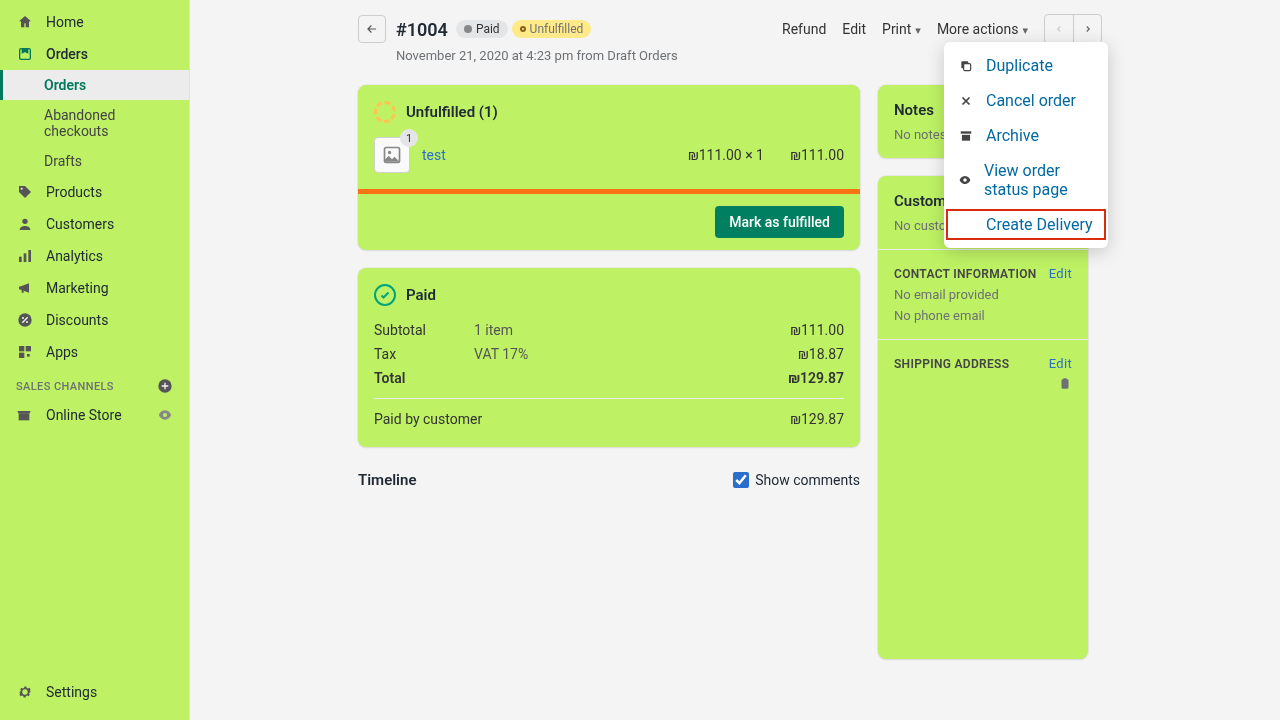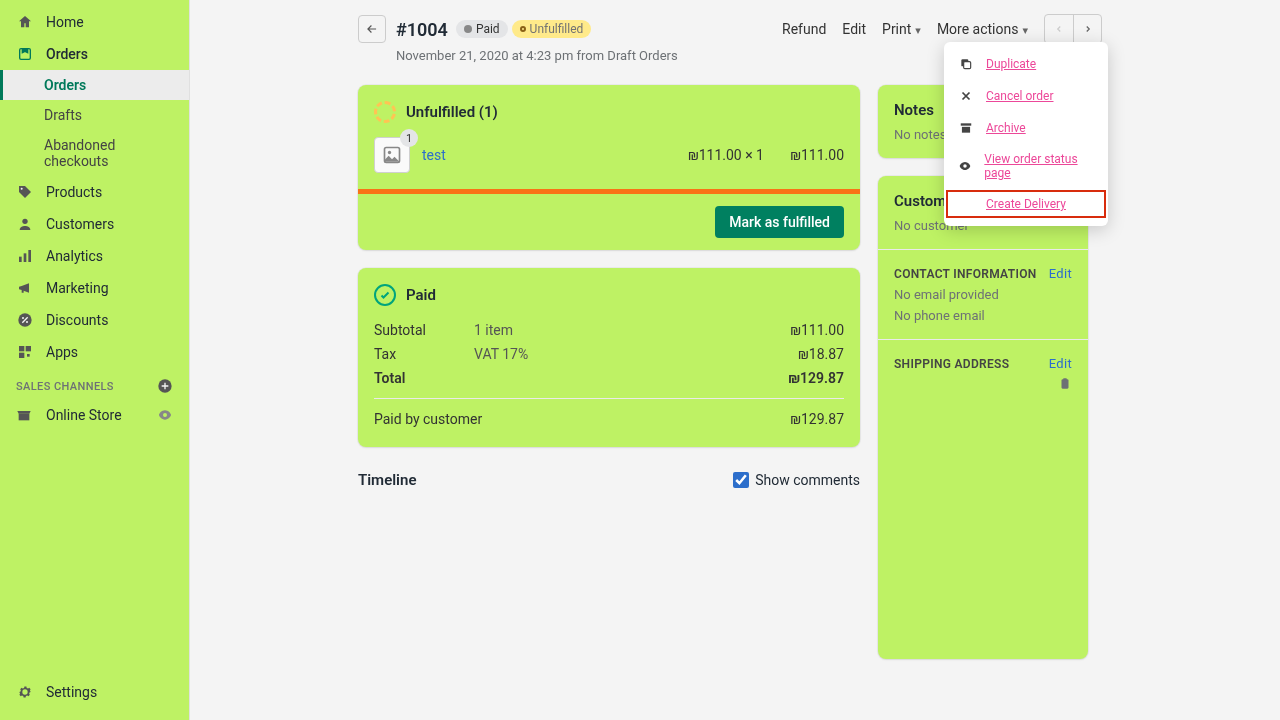--- a/index.html
+++ b/index.html
@@ -78,21 +78,21 @@
 .checkbox { width: 16px; height: 16px; accent-color: #2c6ecb; }
 
 .side-card-title { font-size: 15px; font-weight: 600; }
 .side-text { color: #6d7175; margin-top: 8px; font-size: 13px; }
 .side-label { font-size: 12px; font-weight: 600; color: #444; letter-spacing: 0.3px; display: flex; justify-content: space-between; align-items: center; }
 .link { color: #2c6ecb; font-weight: 400; font-size: 13px; cursor: pointer; }
 .side-sub { color: #6d7175; font-size: 13px; margin-top: 6px; }
 .clipboard-icon { color: #6d7175; margin-top: 6px; display: block; text-align: right; }
 
 .dropdown { position: absolute; top: 42px; right: 172px; width: 164px; background: #fff; border-radius: 6px; box-shadow: 0 4px 18px rgba(0,0,0,0.18); padding: 6px 0; z-index: 10; }
-.dropdown-item { display: flex; align-items: center; padding: 8px 14px; cursor: pointer; font-size: 12px; color: #ec4899; text-decoration: underline; }
+.dropdown-item { display: flex; align-items: center; padding: 8px 14px; cursor: pointer; font-size: 16px; color: #0369a1; }
 .dd-icon { width: 16px; height: 16px; margin-right: 12px; color: #444; display: flex; align-items: center; justify-content: center; }
 .dropdown-item.highlighted { outline: 2px solid #d82c0d; outline-offset: -4px; }
 .dropdown-item.highlighted .dd-icon { visibility: hidden; }
 
 svg { display: block; }
 </style>
 </head>
 <body>
 
 <div class="sidebar">
@@ -107,22 +107,22 @@
   <div class="nav-item active-parent">
     <span class="icon">
         <svg width="16" height="16" viewBox="0 0 24 24" fill="none" stroke="#00795a" stroke-width="2">
           <rect x="4" y="4" width="16" height="16" rx="2"></rect>
           <path d="M8 4v6l4-2 4 2V4" fill="#00795a"></path>
         </svg>
       </span>
     <span>Orders</span>
   </div>
   <div class="nav-sub active"><span>Orders</span></div>
+  <div class="nav-sub"><span>Abandoned checkouts</span></div>
   <div class="nav-sub"><span>Drafts</span></div>
-  <div class="nav-sub"><span>Abandoned checkouts</span></div>
   <div class="nav-item">
     <span class="icon">
         <svg width="16" height="16" viewBox="0 0 24 24" fill="currentColor">
           <path d="M21 12l-9 9-9-9V3h9z"></path>
           <circle cx="7" cy="7" r="1.5" fill="#f4f4f4"></circle>
         </svg>
       </span>
     <span>Products</span>
   </div>
   <div class="nav-item">

